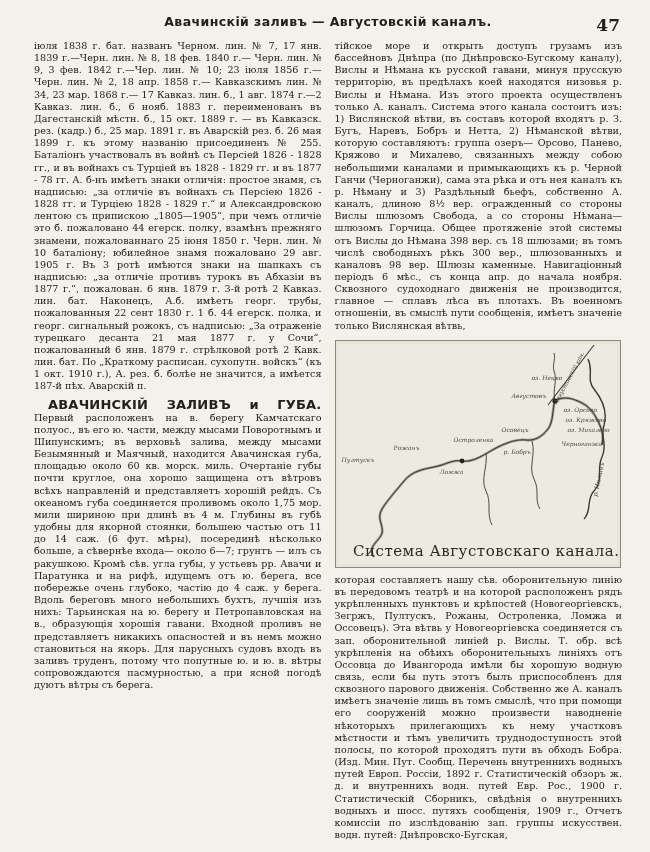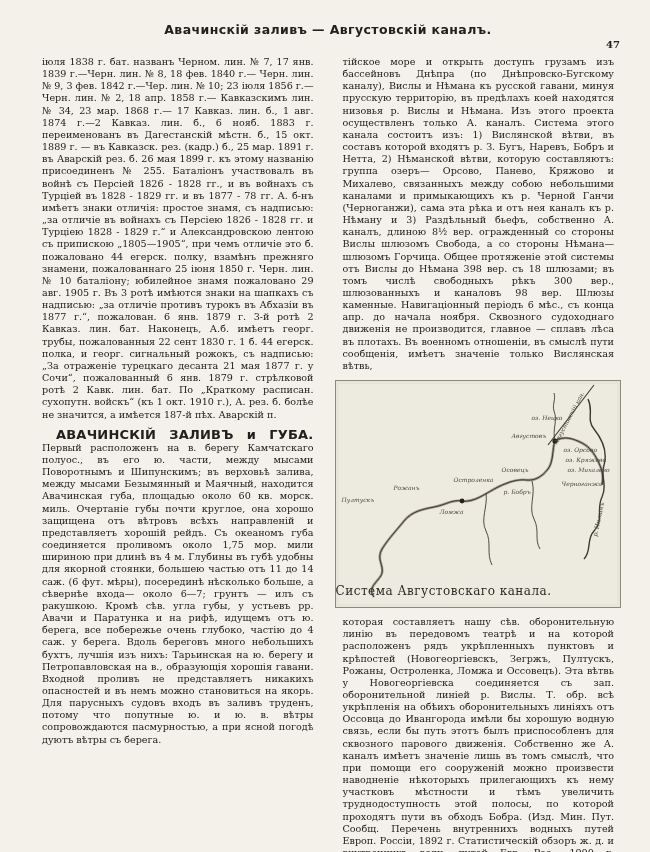--- a/index.html
+++ b/index.html
@@ -4,36 +4,36 @@
 <style>
   html,body{margin:0;padding:0;}
   body{
     width:650px;height:852px;
     background:#f3f1e9;
     font-family:"DejaVu Serif", serif;
     color:#21201c;
     position:relative;
     overflow:hidden;
   }
-  .page{position:absolute;inset:0;padding:22px 28px 10px 34px;box-sizing:border-box;}
+  .page{position:absolute;inset:0;padding:14px 28px 10px 34px;box-sizing:border-box;}
   .running-head{
     display:flex;align-items:baseline;justify-content:center;
     position:relative;height:20px;margin-bottom:6px;
   }
   .running-head .title{
     font-family:"DejaVu Sans", sans-serif;
     font-weight:bold;font-size:12.5px;letter-spacing:.4px;
   }
   .running-head .pageno{
-    position:absolute;right:2px;top:17px;
-    font-size:10px;font-weight:bold;
+    position:absolute;right:2px;top:1px;
+    font-size:17px;font-weight:bold;
   }
   .columns{display:flex;gap:13px;}
   .col{width:288px;font-size:9.6px;line-height:12.15px;text-align:justify;}
-  .col p{margin:8px;}
+  .col p{margin:0;}
   .col p.entry{text-indent:14px;margin-top:6px;}
   .head-b{
     font-family:"DejaVu Sans", sans-serif;
     font-weight:bold;font-size:13px;letter-spacing:.2px;
   }
   .figure{
     position:relative;
     margin:8px 0 6px 0;
     width:286px;height:228px;
     border:1px solid #8d887c;
@@ -45,21 +45,21 @@
   .map-label{
     position:absolute;
     font-style:italic;
     font-size:6px;line-height:6px;
     color:#4a463e;white-space:nowrap;
   }
   .map-label.vert{transform:rotate(-62deg);transform-origin:left bottom;}
   .map-label.vert2{transform:rotate(-78deg);transform-origin:left bottom;}
   .fig-caption{
     position:absolute;left:0;right:0;bottom:10px;
-    text-align:left;font-size:12px;color:#2b2a25;letter-spacing:.5px;
+    text-align:right;font-size:15px;color:#2b2a25;letter-spacing:.5px;
   }
 </style>
 </head>
 <body>
 
 <div class="page">
 
   <div class="running-head">
     <span class="title">Авачинскій заливъ — Августовскій каналъ.</span>
     <span class="pageno">47</span>

